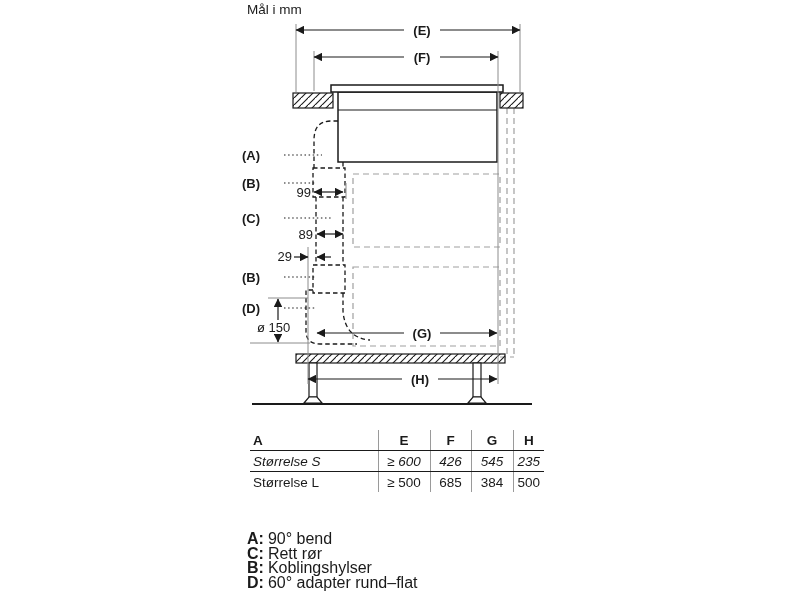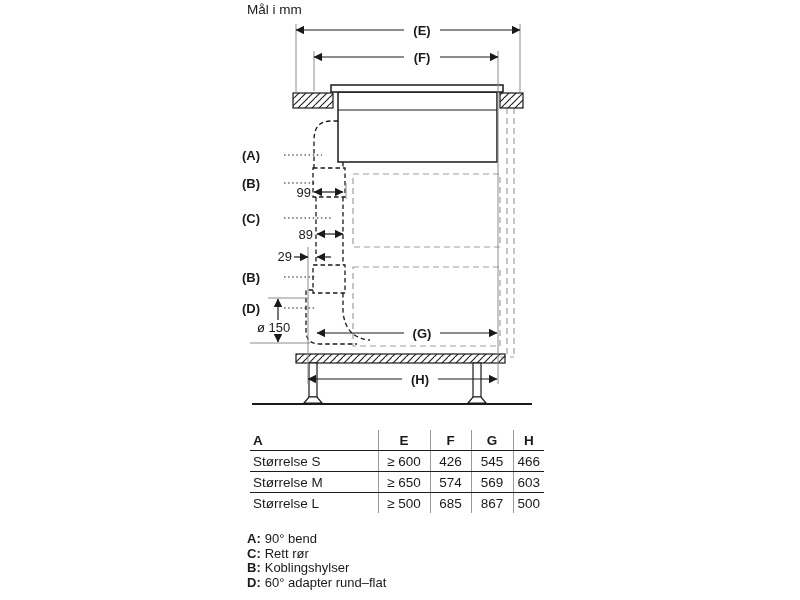--- a/index.html
+++ b/index.html
@@ -10,23 +10,23 @@
   
   .spec-table{position:absolute;left:250px;top:430px;border-collapse:collapse;
               font-size:13.5px;color:#1a1a1a;table-layout:fixed;}
   .spec-table th,.spec-table td{padding:1px 4px;height:18px;font-weight:normal;white-space:nowrap;}
   .spec-table thead th{font-weight:bold;border-bottom:1.5px solid #1a1a1a;}
   .spec-table th:first-child,.spec-table td:first-child{text-align:left;width:120px;padding-left:3px;}
   .spec-table th:not(:first-child),.spec-table td:not(:first-child){
       text-align:center;border-left:1px solid #9a9a9a;}
   .spec-table col.c0{width:128px}.spec-table col.c1{width:52px}
   .spec-table col.c2{width:41px}.spec-table col.c3{width:42px}.spec-table col.c4{width:30px}
-  .spec-table tbody tr:not(:last-child) td{border-bottom:1.5px solid #1a1a1a;}
+  .spec-table tbody tr:not(:last-child) td{border-bottom:1.5px solid #1a1a1a;font-style:italic;}
   
-  .legend{position:absolute;left:247px;top:532px;font-size:13px;line-height:14.6px;}
+  .legend{position:absolute;left:247px;top:532px;font-size:16px;line-height:14.6px;}
   .legend .k{font-weight:bold;margin-right:4px;}
   
   text{font-family:"Liberation Sans",sans-serif;fill:#1a1a1a;}
   .dimlbl{font-size:13px;font-weight:bold;}
   .dimval{font-size:13px;}
 </style>
 </head>
 <body>
 
 <div class="stage">
@@ -151,34 +151,27 @@
         <th>G</th>
         <th>H</th>
       </tr>
     </thead>
     <tbody>
       <tr>
         <td>Størrelse S</td>
         <td>≥ 600</td>
         <td>426</td>
         <td>545</td>
-        <td>466</td>
-      </tr>
-      <tr>
-        <td>Størrelse M</td>
-        <td>≥ 650</td>
-        <td>574</td>
-        <td>569</td>
-        <td>603</td>
+        <td>235</td>
       </tr>
       <tr>
         <td>Størrelse L</td>
         <td>≥ 500</td>
         <td>685</td>
-        <td>867</td>
+        <td>384</td>
         <td>500</td>
       </tr>
     </tbody>
   </table>
 
   <div class="legend">
     <div><span class="k">A:</span><span>90° bend</span></div>
     <div><span class="k">C:</span><span>Rett rør</span></div>
     <div><span class="k">B:</span><span>Koblingshylser</span></div>
     <div><span class="k">D:</span><span>60° adapter rund–flat</span></div>

